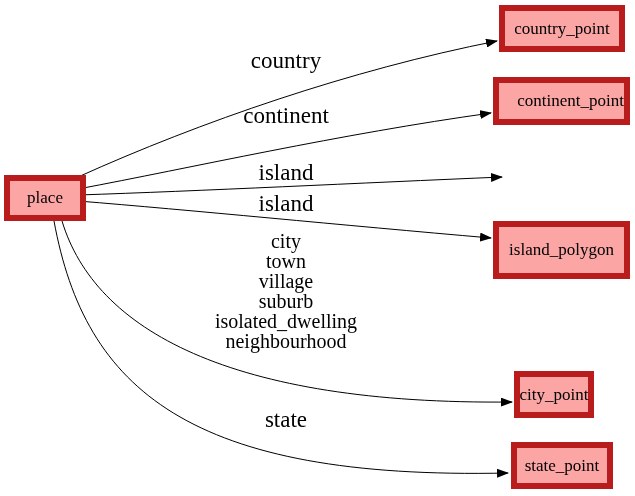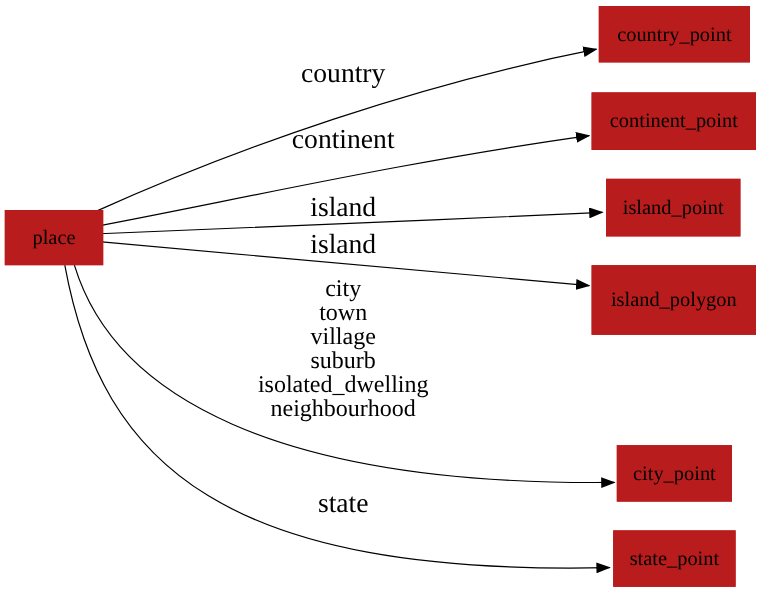--- a/index.html
+++ b/index.html
@@ -20,21 +20,21 @@
     position: absolute;
     left: 0;
     top: 0;
     width: 635px;
     height: 496px;
   }
   .node {
     position: absolute;
     box-sizing: border-box;
     border: 6px solid #b91c1c;
-    background: #b91c1c;
+    background: #fca5a5;
     display: flex;
     align-items: center;
     justify-content: center;
     font-size: 17px;
     white-space: nowrap;
   }
   .edge-label {
     position: absolute;
     transform: translate(-50%, -50%);
     font-size: 23px;
@@ -69,33 +69,30 @@
   </svg>
 
   <div class="node" style="left:4px; top:175px; width:82px; height:46px;">
     <span>place</span>
   </div>
 
   <div class="node" style="left:499px; top:5px; width:126px; height:47px;">
     <span>country_point</span>
   </div>
 
-  <div class="node" style="left:493px; top:77px; width:137px; height:48px;">
+  <div class="node" style="left:493px; top:77px; width:137px; height:48px;justify-content:flex-end;">
     <span>continent_point</span>
   </div>
 
-  <div class="node" style="left:505px; top:149px; width:112px; height:48px;">
-    <span>island_point</span>
-  </div>
 
   <div class="node" style="left:493px; top:221px; width:137px; height:58px;">
     <span>island_polygon</span>
   </div>
 
-  <div class="node" style="left:514px; top:371px; width:96px; height:47px;">
+  <div class="node" style="left:514px; top:371px; width:80px; height:47px;">
     <span>city_point</span>
   </div>
 
   <div class="node" style="left:511px; top:442px; width:102px; height:47px;">
     <span>state_point</span>
   </div>
 
   <div class="edge-label" style="left:286px; top:61px;">country</div>
 
   <div class="edge-label" style="left:286px; top:116px;">continent</div>

